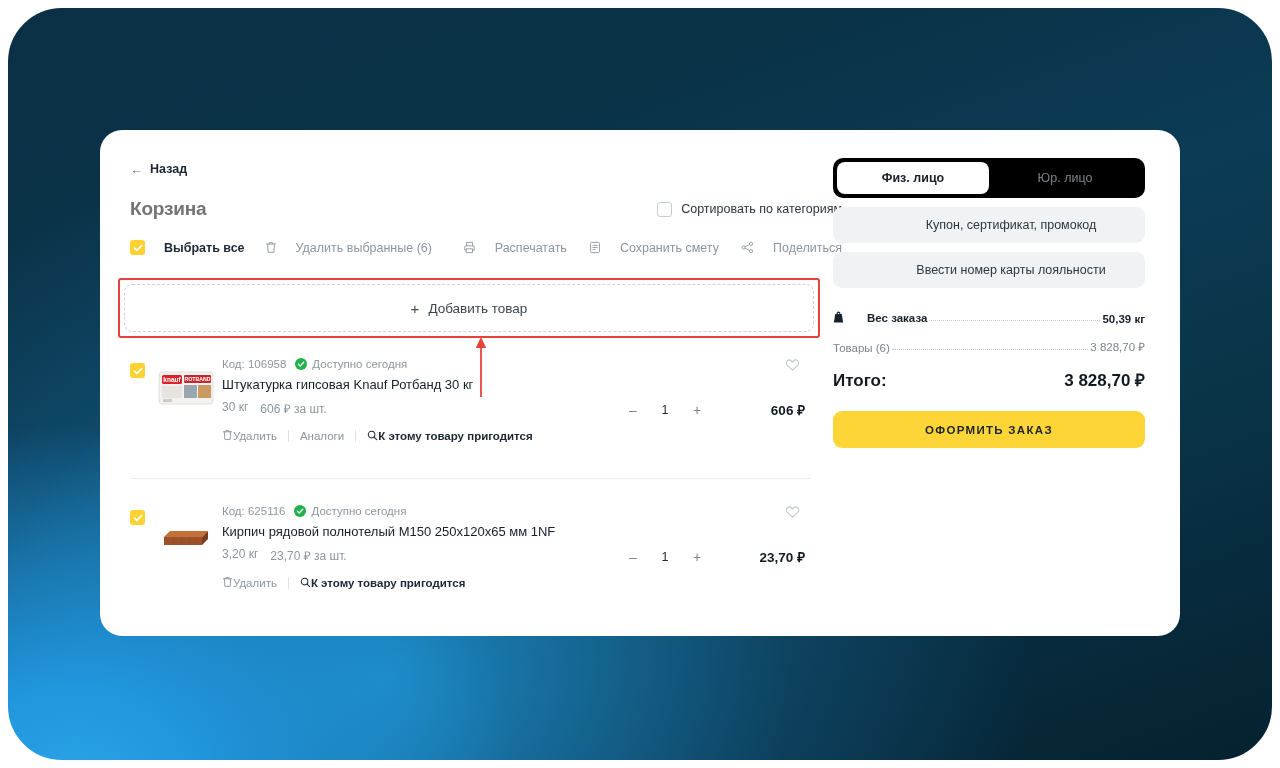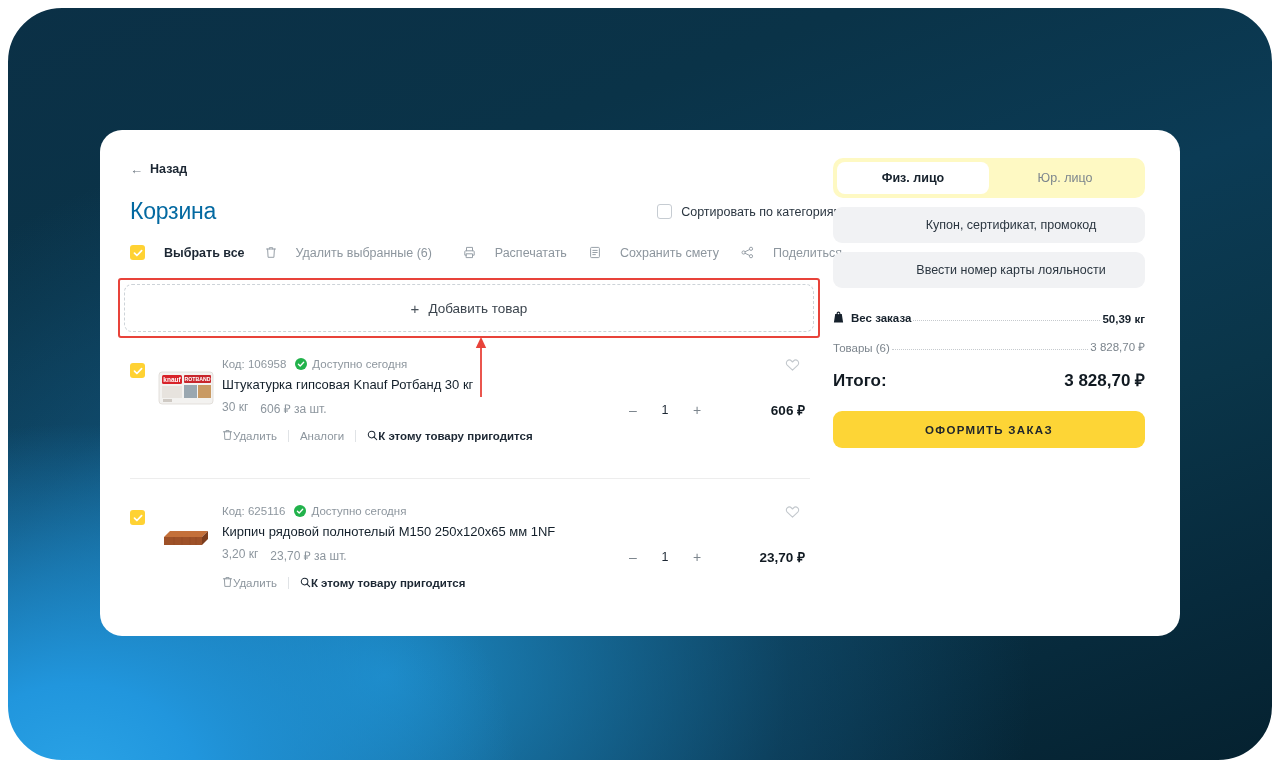--- a/index.html
+++ b/index.html
@@ -55,21 +55,21 @@
     display: flex; align-items: center; gap: 7px;
     font-size: 12.5px; font-weight: bold; color: #1c2733;
     cursor: pointer; width: max-content;
   }
   .back-arrow { font-size: 13px; color: #6b7680; font-weight: normal; line-height: 1; }
 
   .title-row {
     display: flex; align-items: center; justify-content: space-between;
     margin-top: 22px;
   }
-  #page-title { font-size: 23px; font-weight: normal; color: #0369a1; letter-spacing: -0.2px; }
+  #page-title { font-size: 19px; font-weight: bold; color: #737373; letter-spacing: -0.2px; }
 
   .sort-wrap { display: flex; align-items: center; gap: 9px; cursor: pointer; }
   .sq-box {
     width: 15px; height: 15px; border: 1.3px solid #c6ccd2;
     border-radius: 3px; background: #fff; flex: none;
   }
   .sort-label { font-size: 12.5px; color: #2a3540; }
 
   .tools-row {
     display: flex; align-items: center; margin-top: 20px;
@@ -170,41 +170,41 @@
   }
 
   
   #sidebar {
     position: absolute;
     left: 733px; top: 28px;
     width: 312px;
   }
 
   #segmented {
-    display: flex; background: #fef9c3; border-radius: 10px; padding: 4px;
+    display: flex; background: #000000; border-radius: 10px; padding: 4px;
     height: 40px;
   }
   .seg {
     flex: 1; display: flex; align-items: center; justify-content: center;
     font-size: 12.5px; border-radius: 8px; cursor: pointer; color: #7c858d;
   }
   .seg.active { background: #ffffff; color: #16212c; font-weight: bold; }
 
   .side-btn {
     margin-top: 9px; height: 36px; background: #f1f2f4; border-radius: 9px;
     display: flex; align-items: center; justify-content: center;
     font-size: 12.5px; color: #2b3views; cursor: pointer;
   }
   .side-btn span { color: #2b3640; font-size: 12.5px; padding-left: 44px; }
 
   #totals { margin-top: 23px; }
   .tot-row {
     display: flex; align-items: flex-end; gap: 0; margin-bottom: 14px;
   }
-  .tot-left { display: flex; align-items: center; gap: 7px; white-space: nowrap; }
+  .tot-left { display: flex; align-items: center; gap: 23px; white-space: nowrap; }
   .tot-dots { flex: 1; border-bottom: 1.4px dotted #c6cace; margin: 0 2px 4px 2px; height: 1px; }
   .tot-right { white-space: nowrap; }
 
   .tot-row.bold .tot-left, .tot-row.bold .tot-right { font-size: 11.5px; font-weight: bold; color: #16212c; }
   .tot-row.norm .tot-left, .tot-row.norm .tot-right { font-size: 11.5px; color: #7c858d; }
 
   #grand {
     display: flex; align-items: baseline; justify-content: space-between;
     margin-top: 12px;
   }

